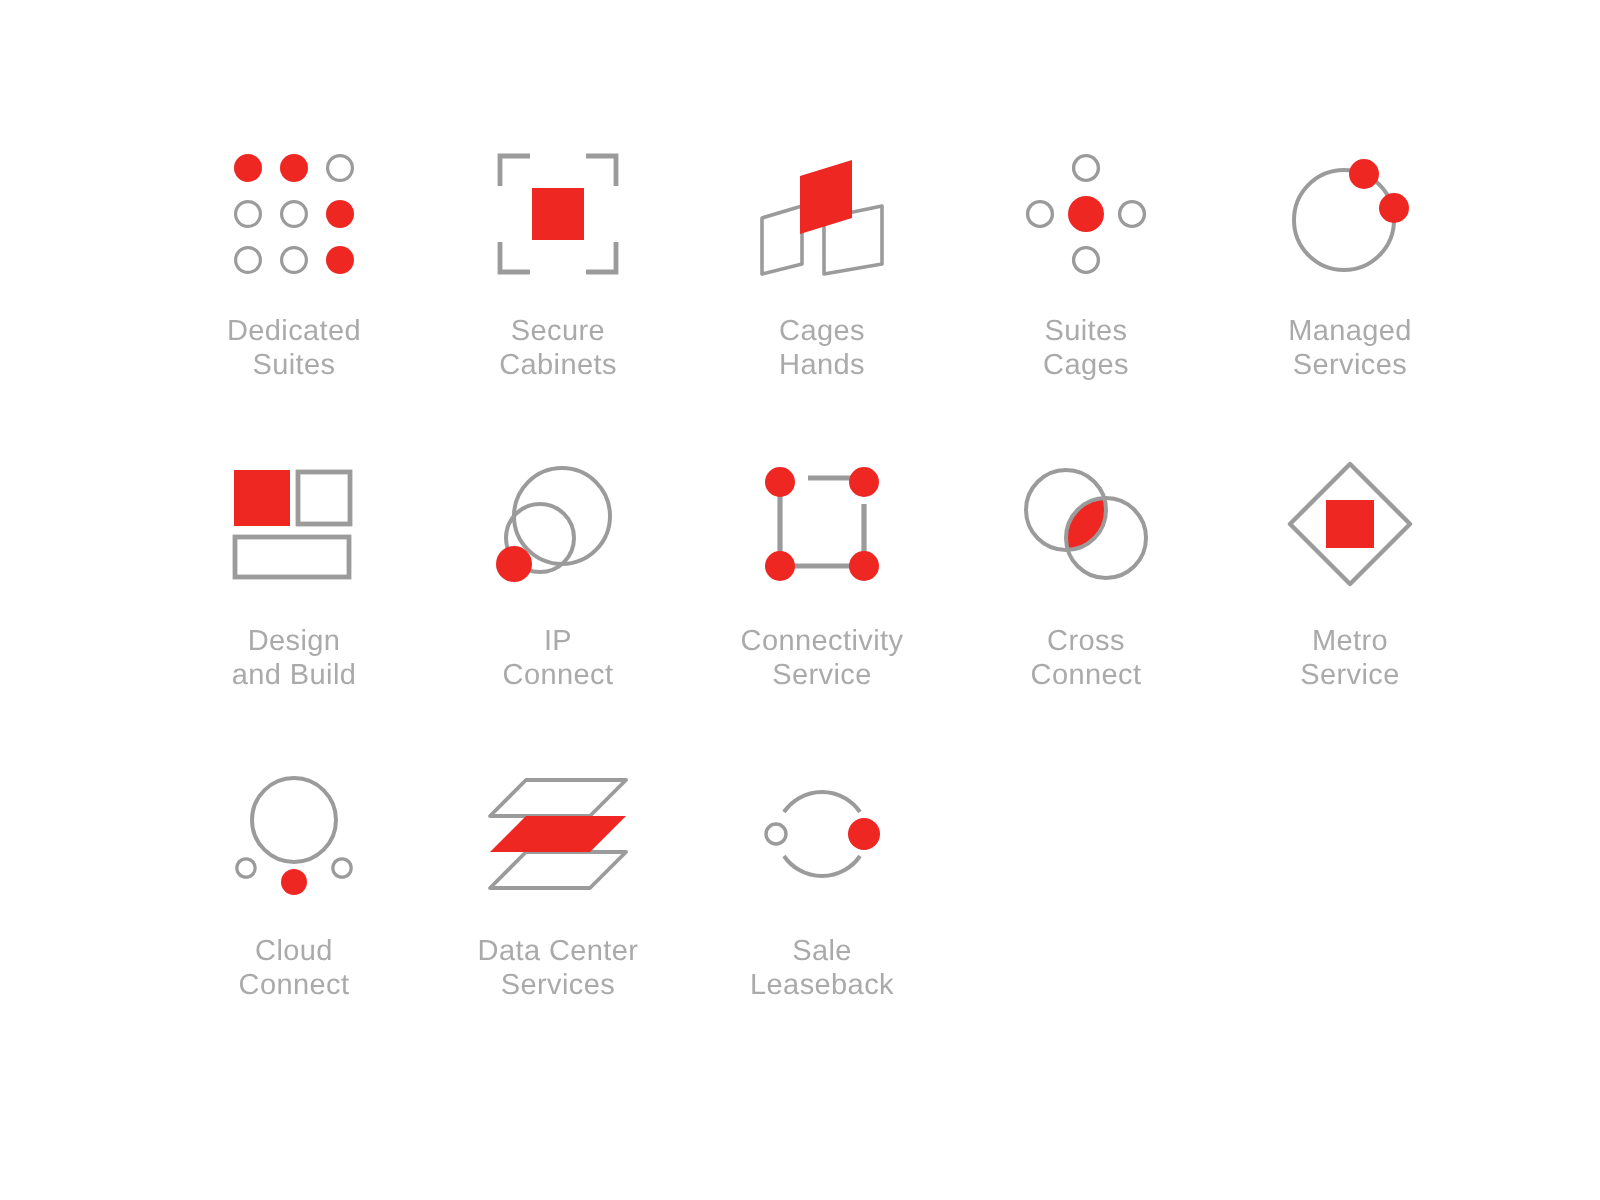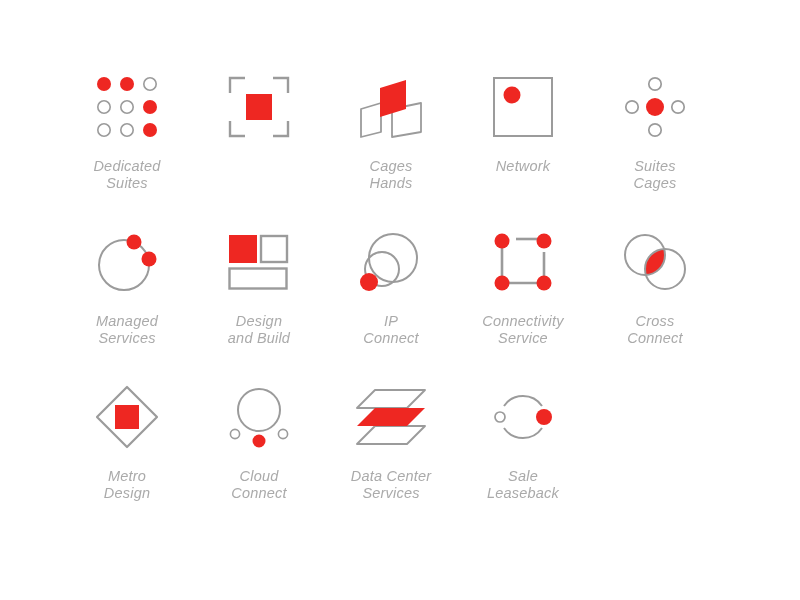--- a/index.html
+++ b/index.html
@@ -15,27 +15,26 @@
     overflow: hidden;
   }
   .icon-sheet {
     width: 800px;
     height: 600px;
     position: relative;
     background: #ffffff;
   }
   .icon-grid {
     position: absolute;
-    left: 61px;
+    left: 81px;
     top: 62px;
     width: 660px;
     display: grid;
     grid-template-columns: repeat(5, 132px);
     grid-template-rows: repeat(3, 155px);
-    font-style: italic;
   }
   .icon-cell {
     display: flex;
     flex-direction: column;
     align-items: center;
     justify-content: flex-start;
   }
   .icon-art {
     width: 90px;
     height: 90px;
@@ -87,43 +86,36 @@
         <svg width="62" height="62" viewBox="0 0 62 62">
           <g fill="none" stroke="#9b9b9b" stroke-width="2.4">
             <path d="M2,17 L2,2 L17,2"></path>
             <path d="M45,2 L60,2 L60,17"></path>
             <path d="M60,45 L60,60 L45,60"></path>
             <path d="M17,60 L2,60 L2,45"></path>
           </g>
           <rect x="18" y="18" width="26" height="26" fill="#ee2722"></rect>
         </svg>
       </div>
+      <div class="icon-label">Secure
+Cabinets</div>
     </div>
 
     <div class="icon-cell">
       <div class="icon-art">
         <svg width="66" height="62" viewBox="0 0 66 62">
           <polygon points="3,33 23,27 23,56 3,61" fill="none" stroke="#9b9b9b" stroke-width="1.8" stroke-linejoin="round"></polygon>
           <polygon points="34,33 63,27 63,56 34,61" fill="none" stroke="#9b9b9b" stroke-width="1.8" stroke-linejoin="round"></polygon>
           <polygon points="22,12 48,4 48,33 22,41" fill="#ee2722"></polygon>
         </svg>
       </div>
       <div class="icon-label">Cages
 Hands</div>
     </div>
 
-    <div class="icon-cell">
-      <div class="icon-art">
-        <svg width="62" height="62" viewBox="0 0 62 62">
-          <rect x="2" y="2" width="58" height="58" fill="none" stroke="#9b9b9b" stroke-width="2"></rect>
-          <circle cx="20" cy="19" r="8.5" fill="#ee2722"></circle>
-        </svg>
-      </div>
-      <div class="icon-label">Network</div>
-    </div>
 
     <div class="icon-cell">
       <div class="icon-art">
         <svg width="62" height="62" viewBox="0 0 62 62">
           <circle cx="31" cy="8" r="6.2" fill="none" stroke="#9b9b9b" stroke-width="1.7"></circle>
           <circle cx="8" cy="31" r="6.2" fill="none" stroke="#9b9b9b" stroke-width="1.7"></circle>
           <circle cx="54" cy="31" r="6.2" fill="none" stroke="#9b9b9b" stroke-width="1.7"></circle>
           <circle cx="31" cy="54" r="6.2" fill="none" stroke="#9b9b9b" stroke-width="1.7"></circle>
           <circle cx="31" cy="31" r="9" fill="#ee2722"></circle>
         </svg>
@@ -205,21 +197,21 @@
     </div>
 
     <div class="icon-cell">
       <div class="icon-art">
         <svg width="64" height="64" viewBox="0 0 64 64">
           <polygon points="32,2 62,32 32,62 2,32" fill="none" stroke="#9b9b9b" stroke-width="2.2" stroke-linejoin="round"></polygon>
           <rect x="20" y="20" width="24" height="24" fill="#ee2722"></rect>
         </svg>
       </div>
       <div class="icon-label">Metro
-Design</div>
+Service</div>
     </div>
 
     <div class="icon-cell">
       <div class="icon-art">
         <svg width="60" height="62" viewBox="0 0 60 62">
           <circle cx="30" cy="24" r="21" fill="none" stroke="#9b9b9b" stroke-width="2"></circle>
           <circle cx="6" cy="48" r="4.6" fill="none" stroke="#9b9b9b" stroke-width="1.6"></circle>
           <circle cx="54" cy="48" r="4.6" fill="none" stroke="#9b9b9b" stroke-width="1.6"></circle>
           <circle cx="30" cy="55" r="6.5" fill="#ee2722"></circle>
         </svg>

